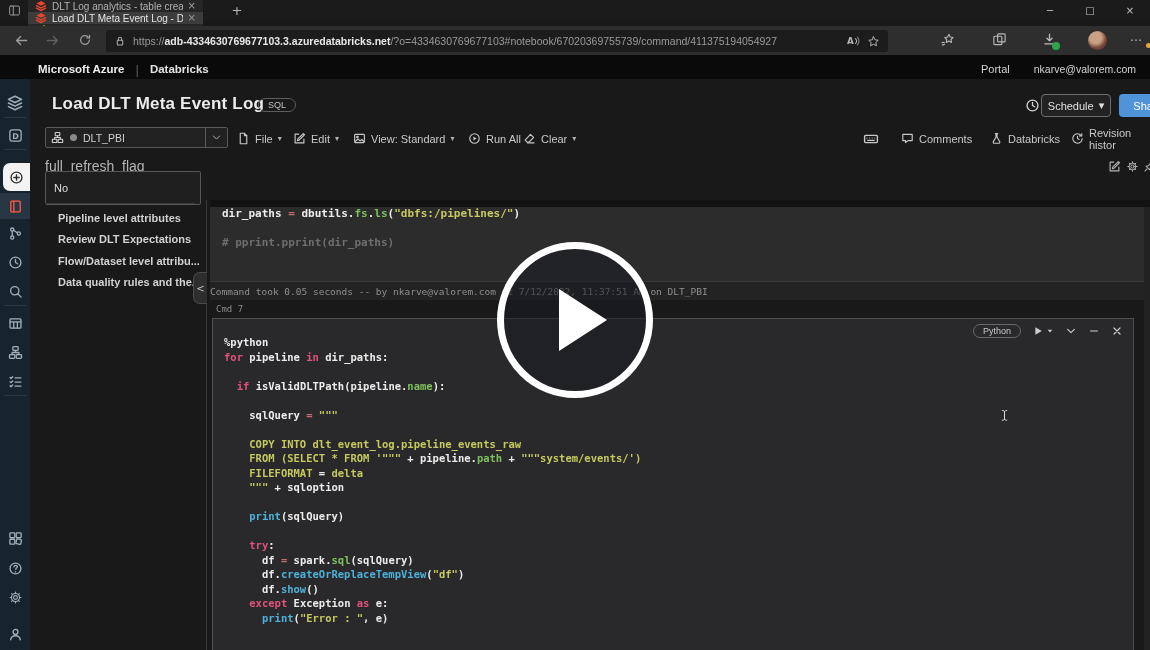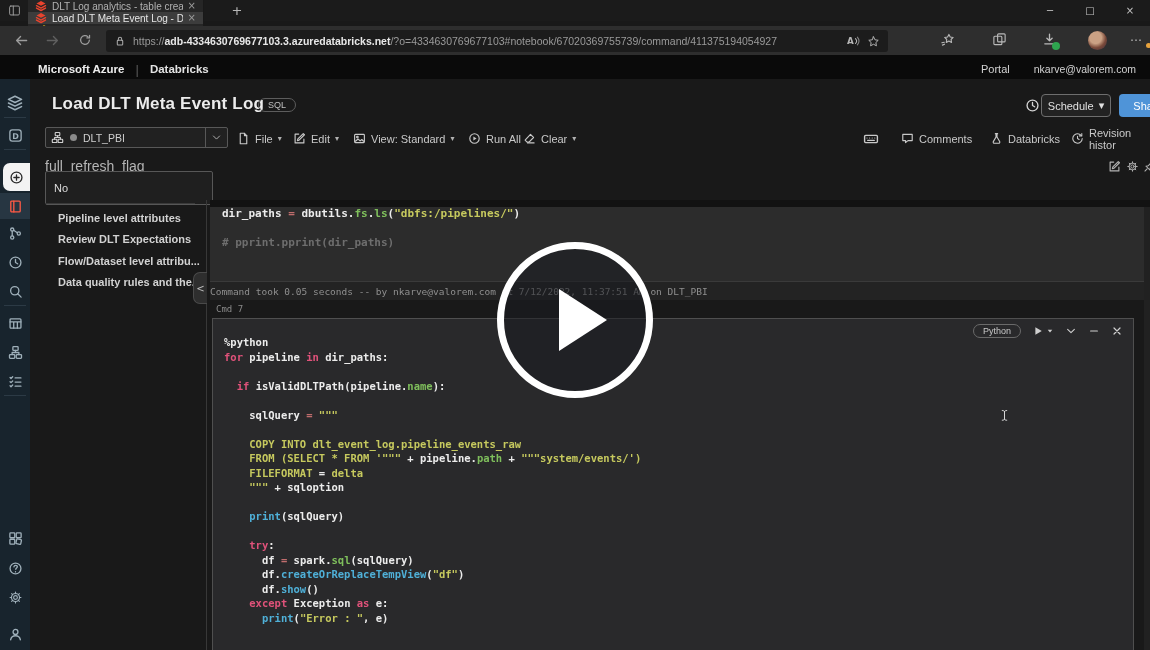--- a/index.html
+++ b/index.html
@@ -62,21 +62,21 @@
     display:flex;align-items:center;justify-content:center;gap:5px;font-size:11px;color:#e0e0e0;background:#222}
   #sharebtn{left:1089px;top:15px;width:58px;height:23px;background:#4f94d8;border-radius:4px;
     display:flex;align-items:center;justify-content:center;font-size:11px;color:#fff}
   .menuitem{position:absolute;top:49px;height:21px;display:flex;align-items:center;gap:5px;font-size:11px;color:#c9c9c9}
   .menuitem .dd{font-size:8px;color:#b0b0b0}
   #clusterbox{left:15px;top:48px;width:183px;height:21px;border:1px solid #585858;border-radius:2px;background:#212121;
     display:flex;align-items:center;gap:6px;padding:0 5px;font-size:10.5px;color:#cfcfcf}
   #clusterbox .dot{width:7px;height:7px;border-radius:50%;background:#8a8a8a}
   #clusterbox .chev{margin-left:auto;border-left:1px solid #585858;padding-left:5px;height:100%;display:flex;align-items:center;color:#b0b0b0}
   #widgetlabel{left:15px;top:79px;font-size:14px;color:#b5b5b5}
-  #widgetinput{left:15px;top:92px;width:168px;height:24px;background:#1f1f1f;border:1px solid #575757;border-radius:2px;
+  #widgetinput{left:15px;top:92px;width:156px;height:24px;background:#1f1f1f;border:1px solid #575757;border-radius:2px;
     color:#dcdcdc;font-size:11px;padding:16px 8px;font-family:"Liberation Sans",sans-serif}
   .wtool{position:absolute;top:81px;color:#b3b3b3}
   #tocdiv{left:15px;top:124px;width:150px;height:1px;background:#3a3a3a}
   #vdiv{left:176px;top:121px;bottom:0;width:1px;background:#383838}
   #toc{left:28px;top:129px;width:148px}
   .tocitem{height:21.3px;line-height:21.3px;font-size:11px;font-weight:bold;color:#d2d2d2;white-space:nowrap;overflow:hidden}
   #handle{left:163px;top:193px;width:14px;height:32px;background:#2e2e2e;border:1px solid #4a4a4a;border-right:none;
     border-radius:7px 0 0 7px;display:flex;align-items:center;justify-content:center;font-size:10px;color:#c0c0c0}
 
   

